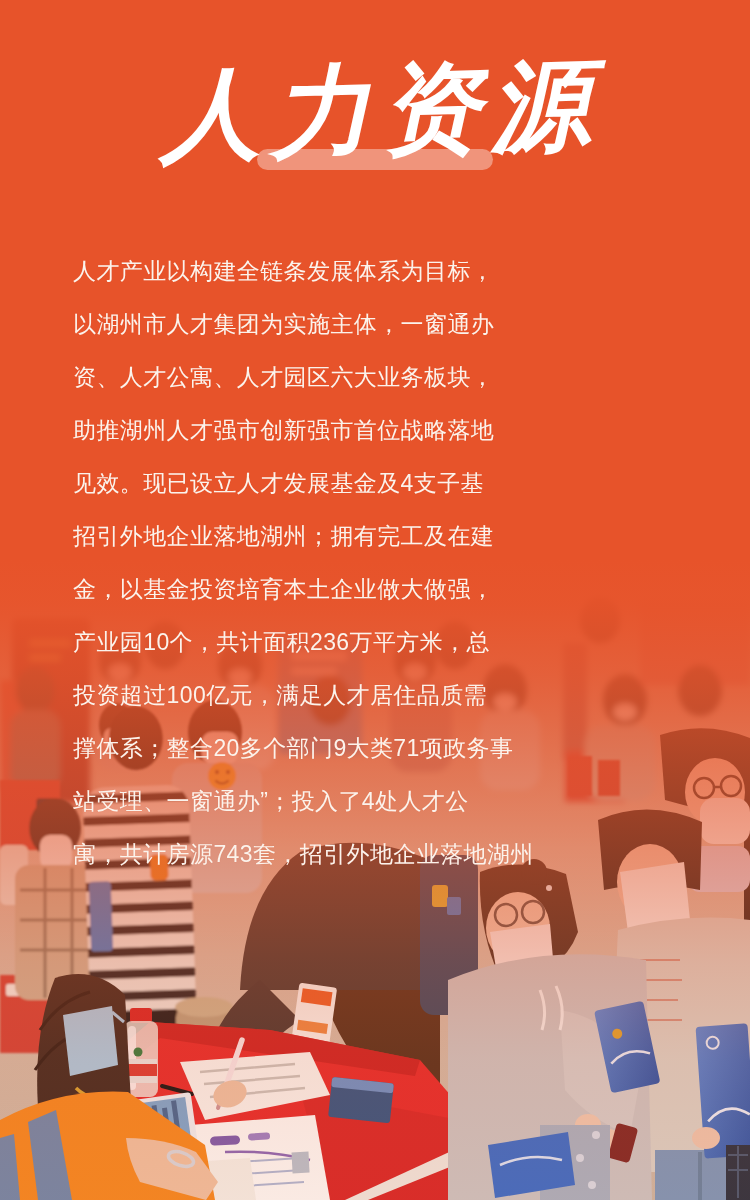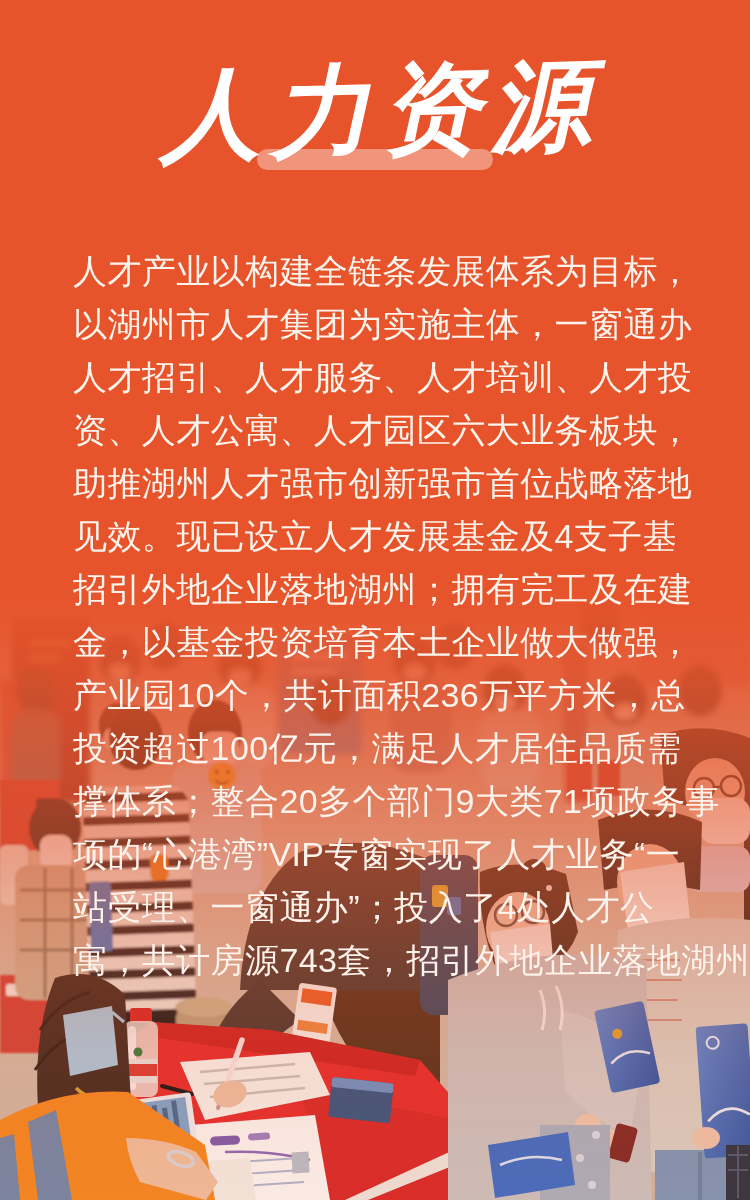--- a/index.html
+++ b/index.html
@@ -40,21 +40,21 @@
     text-align:center;color:var(--title-color);
     font-family:"DejaVu Serif","Liberation Serif",serif;
     font-style:italic;font-weight:bold;
     font-size:100px;line-height:1.25;letter-spacing:0.1em;text-indent:0.1em;
     transform:rotate(-1.5deg);
   }
   
   .body-text{position:absolute;left:73px;top:245px;width:620px;z-index:6;}
   .body-text p{
     margin:0;height:53px;line-height:53px;
-    font-size:34px;letter-spacing:0.4px;
+    font-size:23px;letter-spacing:0.4px;
     color:var(--text-color);white-space:nowrap;
     text-shadow:0 0 1px rgba(231,83,42,0.25);
   }
 </style>
 </head>
 <body>
 
 <div class="poster">
 
   <figure class="photo">
@@ -322,27 +322,25 @@
   </figure>
 
   <header class="title-wrap">
     <div class="title-bar"></div>
     <h1 class="title">人力资源</h1>
   </header>
 
   <main class="body-text">
     <p>人才产业以构建全链条发展体系为目标，</p>
     <p>以湖州市人才集团为实施主体，一窗通办</p>
-    <p>人才招引、人才服务、人才培训、人才投</p>
     <p>资、人才公寓、人才园区六大业务板块，</p>
     <p>助推湖州人才强市创新强市首位战略落地</p>
     <p>见效。现已设立人才发展基金及4支子基</p>
     <p>招引外地企业落地湖州；拥有完工及在建</p>
     <p>金，以基金投资培育本土企业做大做强，</p>
     <p>产业园10个，共计面积236万平方米，总</p>
     <p>投资超过100亿元，满足人才居住品质需</p>
     <p>撑体系；整合20多个部门9大类71项政务事</p>
-    <p>项的“心港湾”VIP专窗实现了人才业务“一</p>
     <p>站受理、一窗通办”；投入了4处人才公</p>
     <p>寓，共计房源743套，招引外地企业落地湖州</p>
   </main>
 
 </div>
 
 </body></html>

